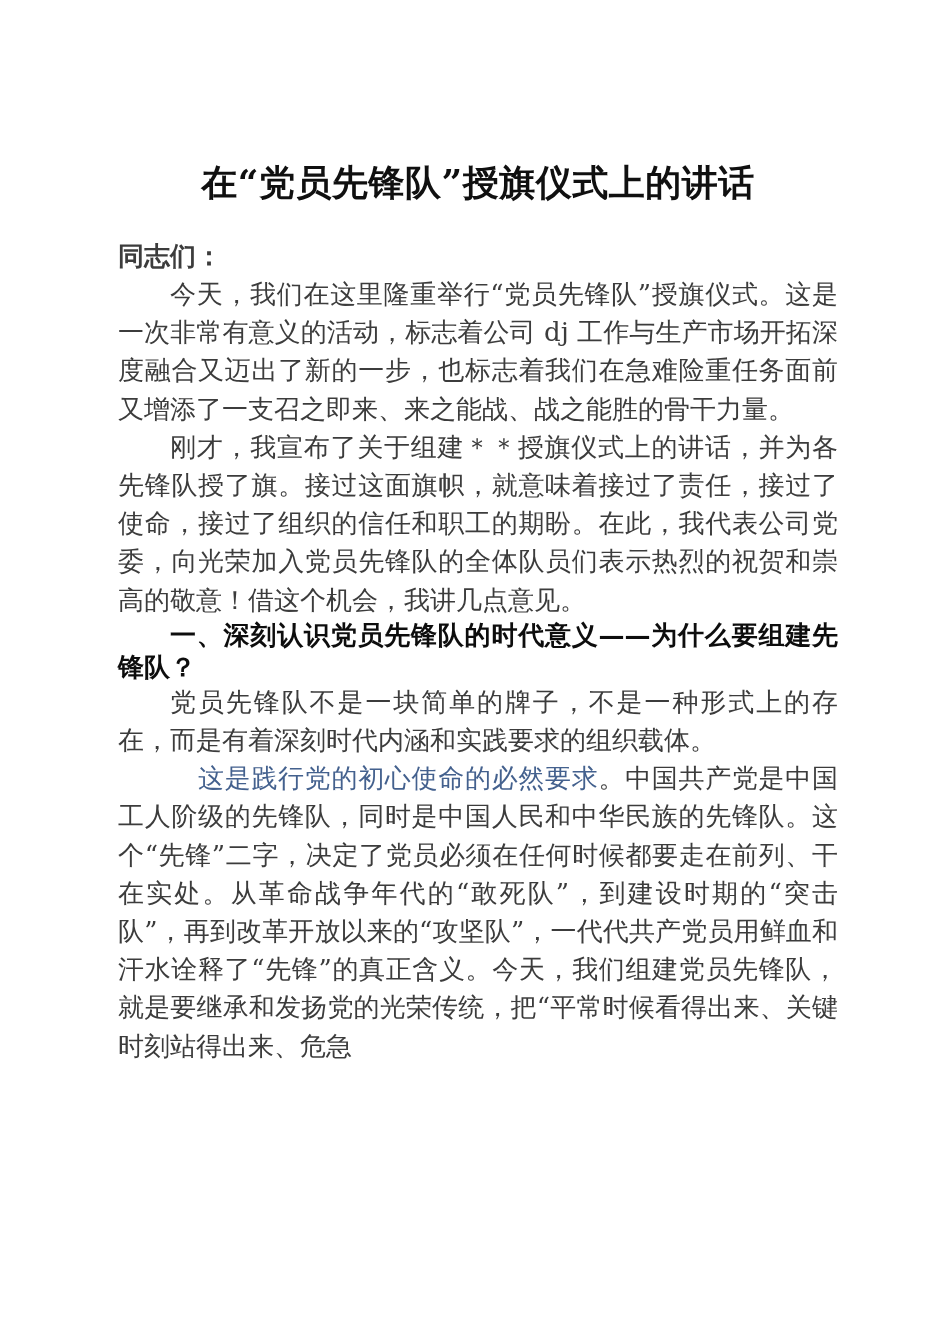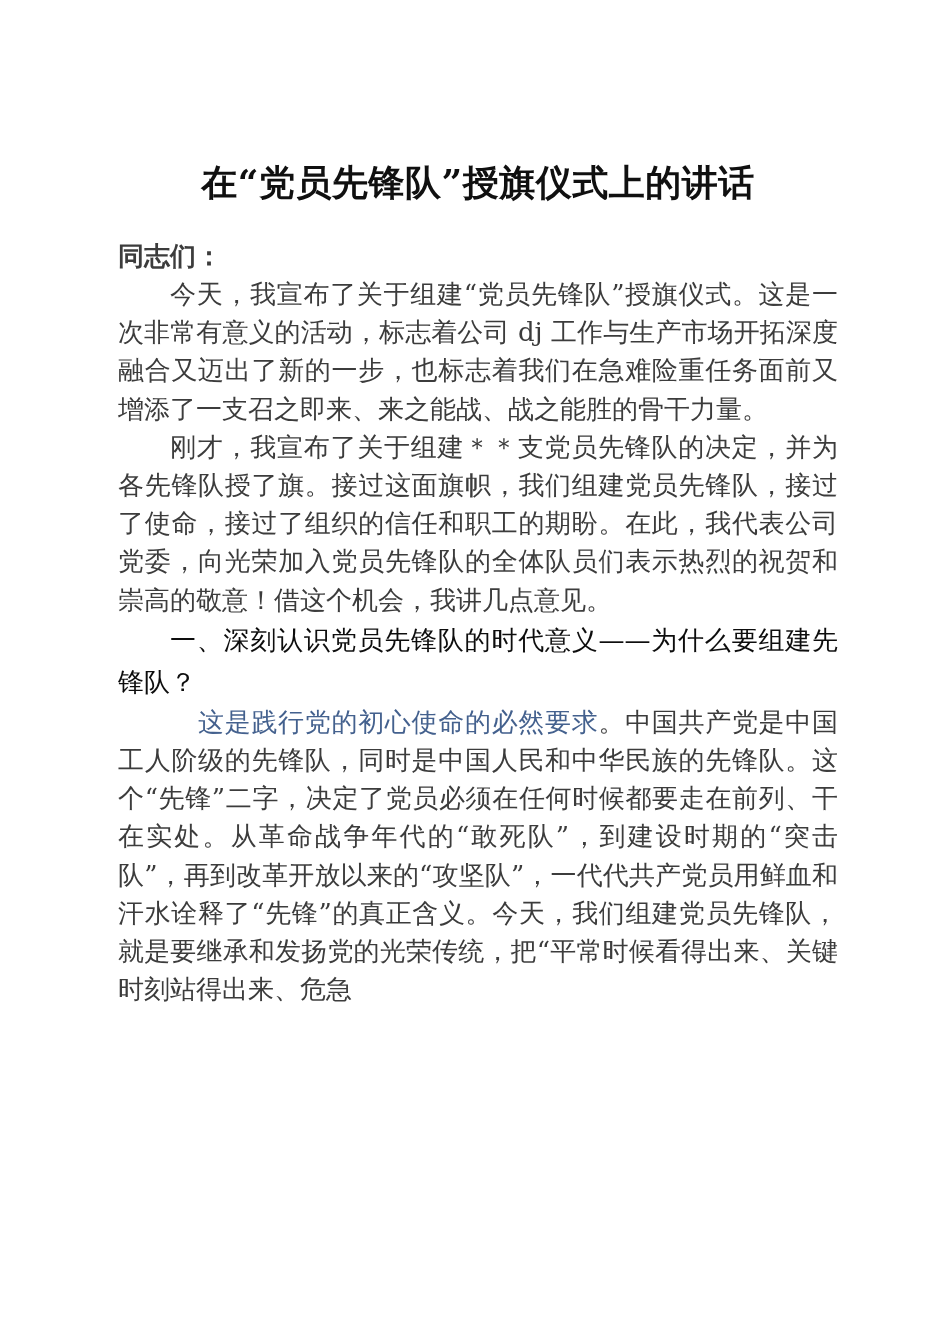--- a/index.html
+++ b/index.html
@@ -67,22 +67,22 @@
     text-indent: 2em;
     text-align: justify;
     text-justify: inter-ideograph;
     word-break: break-all;
   }
 
   .section-heading {
     margin: 0;
     padding: 0;
     font-size: 26px;
-    line-height: 42px;
-    font-weight: normal;
+    line-height: 32px;
+    font-weight: bold;
     color: #0d0d0d;
     text-indent: 2em;
     text-align: justify;
     text-justify: inter-ideograph;
     word-break: break-all;
   }
 
   .accent {
     color: #44618e;
     margin-left: 28px;
@@ -91,23 +91,24 @@
 </head>
 <body>
 
 <div class="page">
   <div class="content">
 
     <h1 class="doc-title">在“党员先锋队”授旗仪式上的讲话</h1>
 
     <p class="salutation">同志们：</p>
 
-    <p class="body-para">今天，我宣布了关于组建“党员先锋队”授旗仪式。这是一次非常有意义的活动，标志着公司 dj 工作与生产市场开拓深度融合又迈出了新的一步，也标志着我们在急难险重任务面前又增添了一支召之即来、来之能战、战之能胜的骨干力量。</p>
+    <p class="body-para">今天，我们在这里隆重举行“党员先锋队”授旗仪式。这是一次非常有意义的活动，标志着公司 dj 工作与生产市场开拓深度融合又迈出了新的一步，也标志着我们在急难险重任务面前又增添了一支召之即来、来之能战、战之能胜的骨干力量。</p>
 
-    <p class="body-para">刚才，我宣布了关于组建＊＊支党员先锋队的决定，并为各先锋队授了旗。接过这面旗帜，我们组建党员先锋队，接过了使命，接过了组织的信任和职工的期盼。在此，我代表公司党委，向光荣加入党员先锋队的全体队员们表示热烈的祝贺和崇高的敬意！借这个机会，我讲几点意见。</p>
+    <p class="body-para">刚才，我宣布了关于组建＊＊授旗仪式上的讲话，并为各先锋队授了旗。接过这面旗帜，就意味着接过了责任，接过了使命，接过了组织的信任和职工的期盼。在此，我代表公司党委，向光荣加入党员先锋队的全体队员们表示热烈的祝贺和崇高的敬意！借这个机会，我讲几点意见。</p>
 
     <p class="section-heading">一、深刻认识党员先锋队的时代意义——为什么要组建先锋队？</p>
 
+    <p class="body-para">党员先锋队不是一块简单的牌子，不是一种形式上的存在，而是有着深刻时代内涵和实践要求的组织载体。</p>
 
     <p class="body-para"><span class="accent">这是践行党的初心使命的必然要求</span><span>。中国共产党是中国工人阶级的先锋队，同时是中国人民和中华民族的先锋队。这个“先锋”二字，决定了党员必须在任何时候都要走在前列、干在实处。从革命战争年代的“敢死队”，到建设时期的“突击队”，再到改革开放以来的“攻坚队”，一代代共产党员用鲜血和汗水诠释了“先锋”的真正含义。今天，我们组建党员先锋队，就是要继承和发扬党的光荣传统，把“平常时候看得出来、关键时刻站得出来、危急</span></p>
 
   </div>
 </div>
 
 </body></html>

